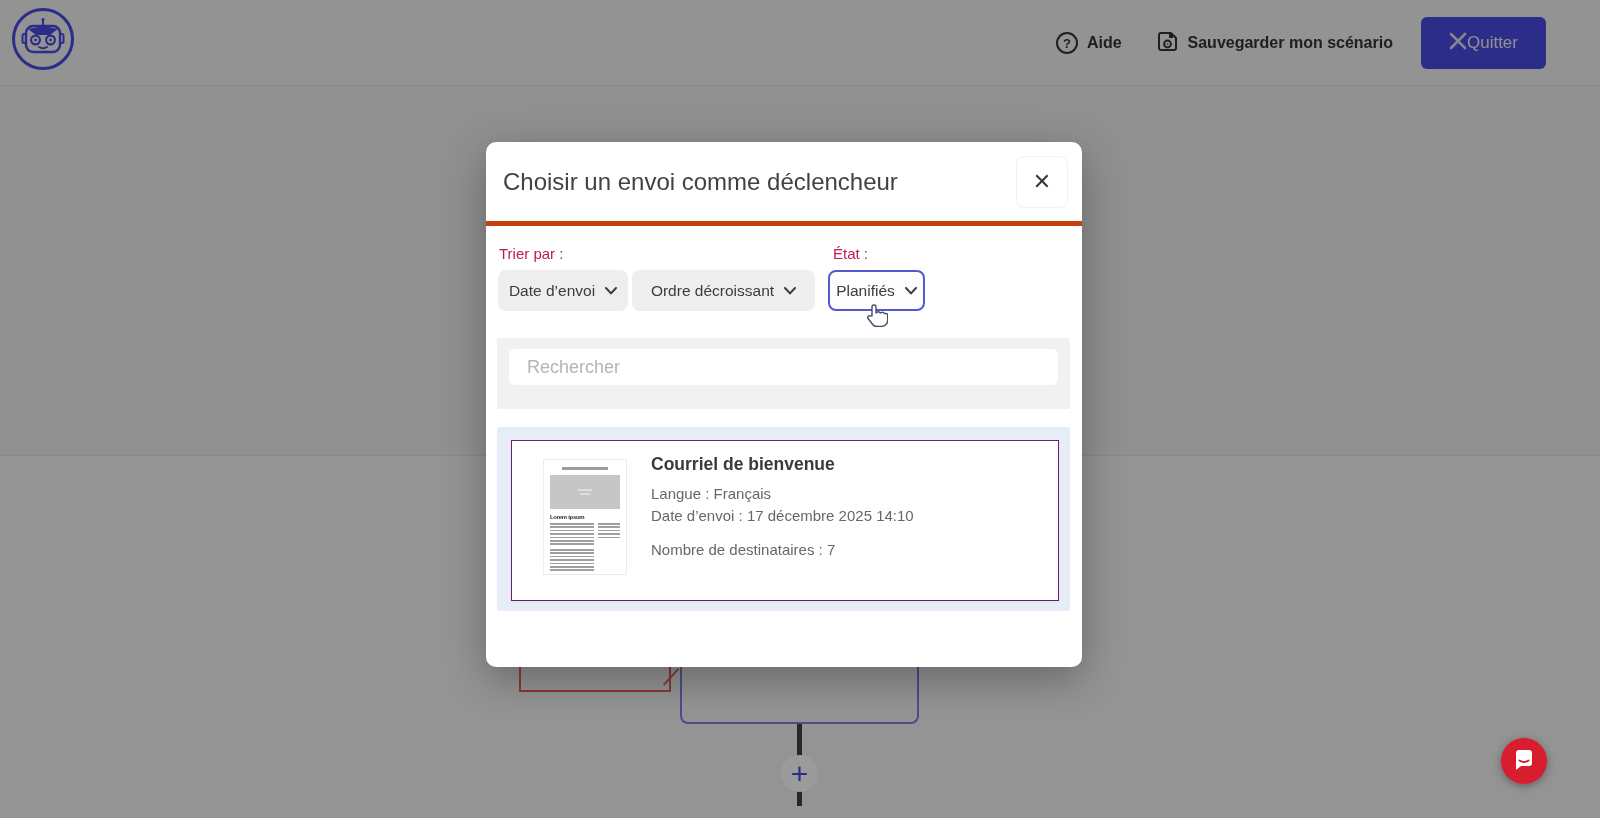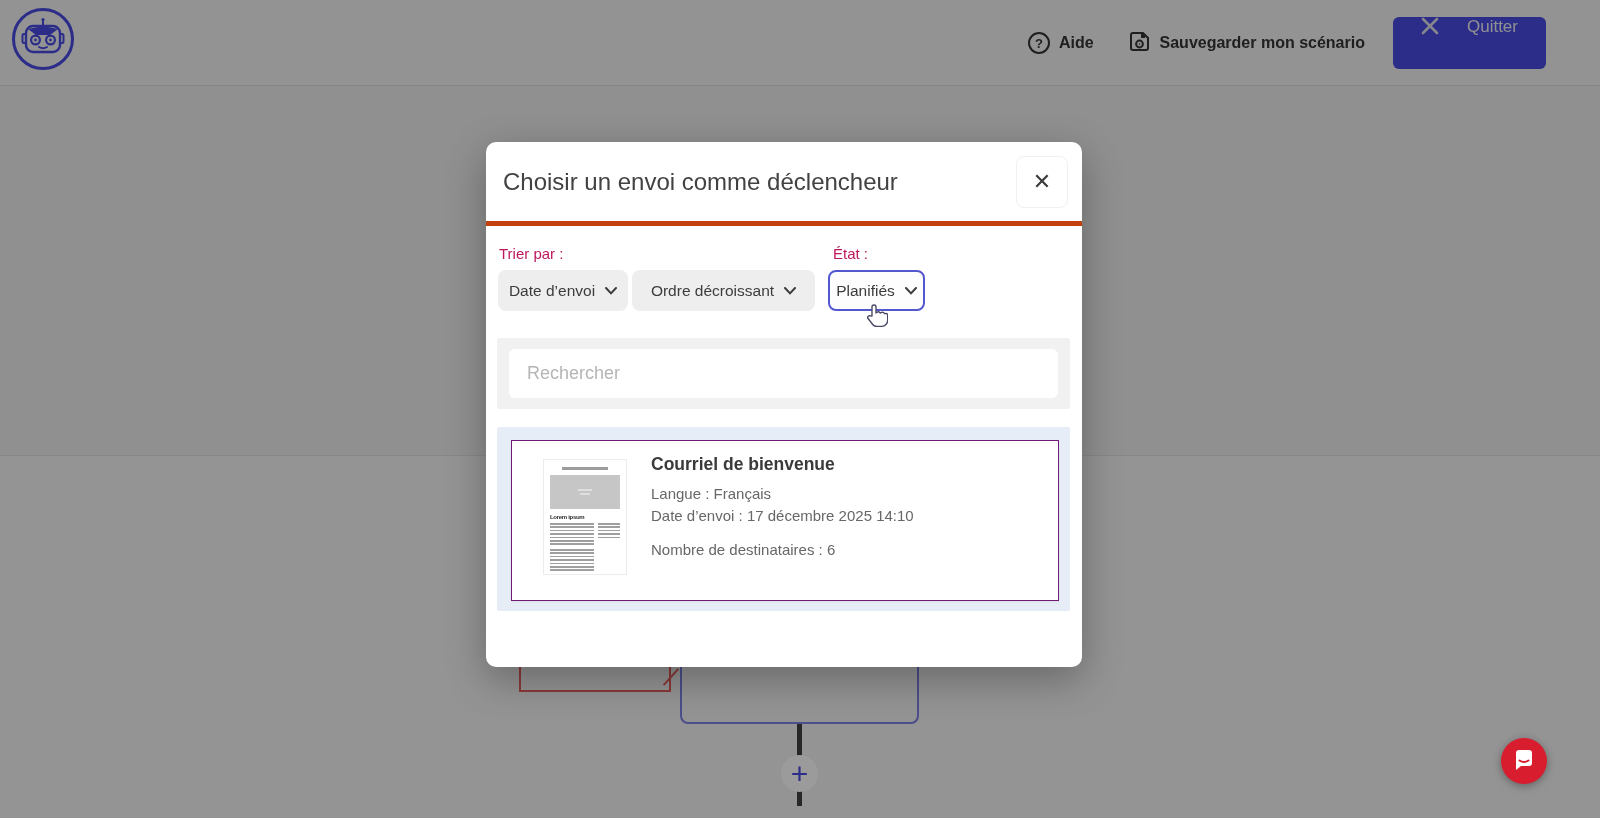--- a/index.html
+++ b/index.html
@@ -9,21 +9,21 @@
   
   .app-header { position:absolute; left:0; top:0; width:1600px; height:86px;
     background:#ededed; border-bottom:1px solid #d8d8d8; z-index:1; }
   .logo-wrap { position:absolute; left:12px; top:8px; width:62px; height:62px;
     border:3px solid var(--brand); border-radius:50%; background:transparent;
     display:flex; align-items:center; justify-content:center; }
   .hdr-right { position:absolute; right:54px; top:0; height:86px; display:flex; align-items:center; gap:34px; }
   .hdr-item { display:flex; align-items:center; gap:9px; font-size:16px; font-weight:700; color:#333; cursor:pointer; }
   .help-circ { width:22px; height:22px; border:2px solid #333; border-radius:50%;
     display:flex; align-items:center; justify-content:center; font-size:13px; font-weight:700; color:#333; }
-  .quit-btn { display:flex; align-items:flex-start; gap:28px; background:var(--brand);
+  .quit-btn { display:flex; align-items:center; gap:0; background:var(--brand);
     color:#e8e8ef; border:none; border-radius:6px; height:52px; padding:0 28px;
     font-size:17px; font-family:inherit; cursor:pointer; margin-left:-6px; }
 
   
   .canvas { position:absolute; left:0; top:86px; width:1600px; height:732px; background:#e9e9e9; z-index:0; }
   .canvas-lower { position:absolute; left:0; top:369px; width:1600px; height:363px;
     background:#efefef; border-top:1px solid #dcdcdc; }
   .node-red { position:absolute; left:519px; top:534px; width:152px; height:72px;
     border:2px solid var(--node-red); background:transparent; }
   .red-diag { position:absolute; left:660px; top:590px; width:22px; height:2px;
@@ -51,21 +51,21 @@
   .lbl-state { left:347px; top:103px; }
   .pill { position:absolute; top:128px; height:41px; border:none; border-radius:8px; background:#eeeeee;
     display:flex; align-items:center; justify-content:center; gap:10px; font-size:15.5px; color:#3c3c3c;
     cursor:pointer; font-family:inherit; }
   .pill-1 { left:12px;  width:130px; }
   .pill-2 { left:146px; width:183px; }
   .pill-3 { left:342px; width:97px; background:#fdfdfd; border:2px solid var(--accent); }
   .chev { width:12px; height:8px; flex:0 0 auto; }
 
   .search-band { position:absolute; left:11px; top:196px; width:573px; height:71px; background:#f1f1f2; border-radius:2px; }
-  .search-input { position:absolute; left:12px; top:11px; width:549px; height:49px; border:none; border-radius:6px;
+  .search-input { position:absolute; left:12px; top:11px; width:549px; height:36px; border:none; border-radius:6px;
     background:#fff; font-size:18px; font-family:inherit; color:#333; padding:4px 18px; outline:none; }
   .search-input::placeholder { color:#b5b5b5; }
 
   .result-wrap { position:absolute; left:11px; top:285px; width:573px; height:184px; background:#e7edf6; border-radius:2px; }
   .result-card { position:absolute; left:14px; top:13px; width:548px; height:161px; background:#fff;
     border:1px solid #701a75; box-shadow:0 1px 2px rgba(0,0,0,.05); cursor:pointer; }
   .card-title { position:absolute; left:139px; top:13px; font-size:17.5px; font-weight:700; color:#3a3a3a; }
   .card-meta  { position:absolute; left:139px; font-size:15px; color:#676767; }
   .m1 { top:44px; } .m2 { top:66px; } .m3 { top:100px; }
 
@@ -199,21 +199,21 @@
             </div>
           <div class="t-colR">
               <div class="tl short"></div>
             </div>
         </div>
 
       </div>
       <div class="card-title">Courriel de bienvenue</div>
       <div class="card-meta m1">Langue : Français</div>
       <div class="card-meta m2">Date d’envoi : 17 décembre 2025 14:10</div>
-      <div class="card-meta m3">Nombre de destinataires : 6</div>
+      <div class="card-meta m3">Nombre de destinataires : 7</div>
     </div>
   </div>
 </div>
 
 <div class="cursor">
   <svg width="24" height="28" viewBox="0 0 24 28">
     <path d="M8 14 V5 a2 2 0 0 1 4 0 v6 l1.5-1 a2 2 0 0 1 2.6 1 l1.6-0.6 a2 2 0 0 1 2.6 1.2 l1.4-0.2 a2 2 0 0 1 2 2 v4.5 c0 3-2 6.5-6 6.5 h-5 c-2.5 0-4-1.5-5.3-3.6 L4 16.5 c-1-1.6 0.8-3.4 2.5-2.6 z" fill="#fff" stroke="#4a4a66" stroke-width="1.4" stroke-linejoin="round"></path>
   </svg>
 </div>
 

